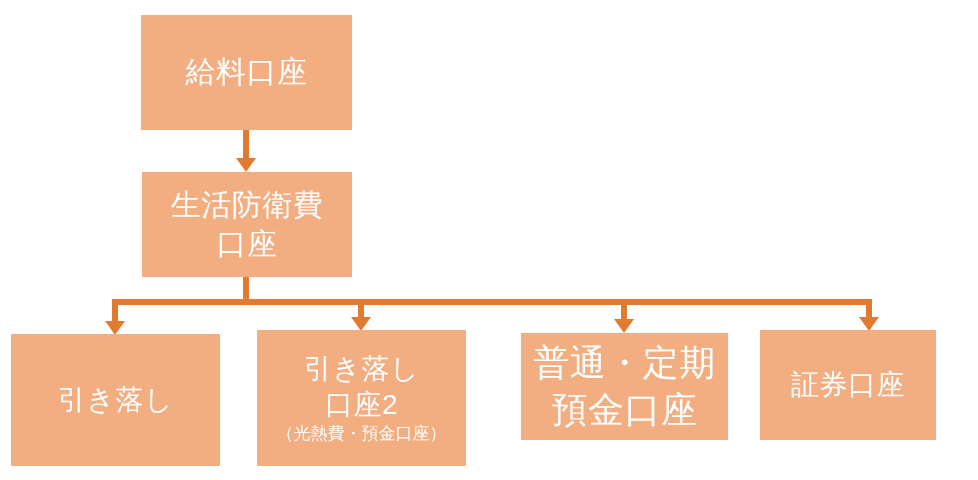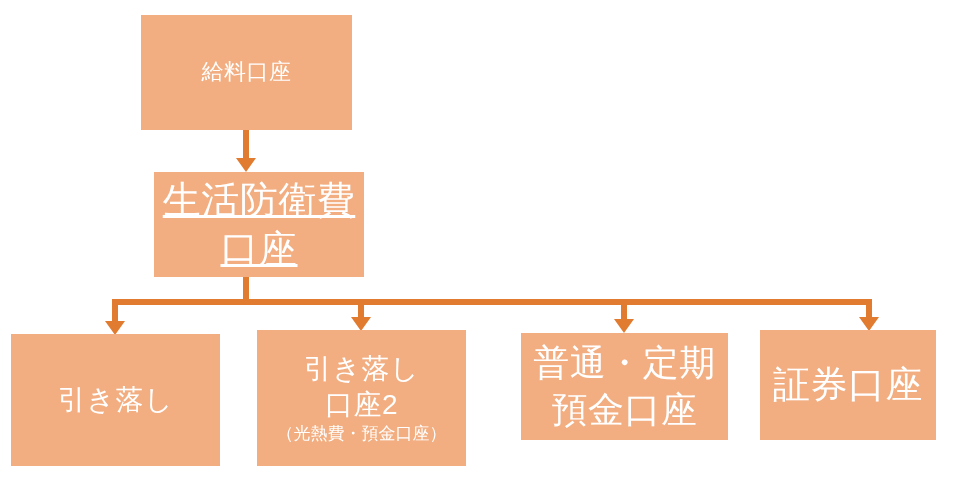--- a/index.html
+++ b/index.html
@@ -36,26 +36,26 @@
     display: block;
     white-space: nowrap;
   }
   .node .sub {
     display: block;
     white-space: nowrap;
     letter-spacing: 0px;
   }
 
   
-  #node-salary      { left: 141px; top: 15px;  width: 211px; height: 115px; font-size: 22px; }
-  #node-emergency   { left: 154px; top: 172px; width: 210px; height: 105px; font-size: 38px; text-decoration: underline; }
+  #node-salary      { left: 141px; top: 15px;  width: 211px; height: 115px; font-size: 30px; }
+  #node-emergency   { left: 142px; top: 172px; width: 210px; height: 105px; font-size: 30px; }
   #node-debit1      { left: 11px;  top: 334px; width: 209px; height: 132px; font-size: 28px; }
   #node-debit2      { left: 257px; top: 330px; width: 209px; height: 136px; font-size: 28px; }
   #node-deposit     { left: 521px; top: 333px; width: 207px; height: 107px; font-size: 36px; }
-  #node-securities  { left: 760px; top: 330px; width: 176px; height: 110px; font-size: 37px; }
+  #node-securities  { left: 760px; top: 330px; width: 176px; height: 110px; font-size: 28px; }
   #node-debit2 .sub { font-size: 17px; margin-top: 1px; }
 
   
   .conn {
     position: absolute;
     background: #E07B30;
   }
   .v-line { width: 6px; }
   .h-line { height: 6px; }
 

